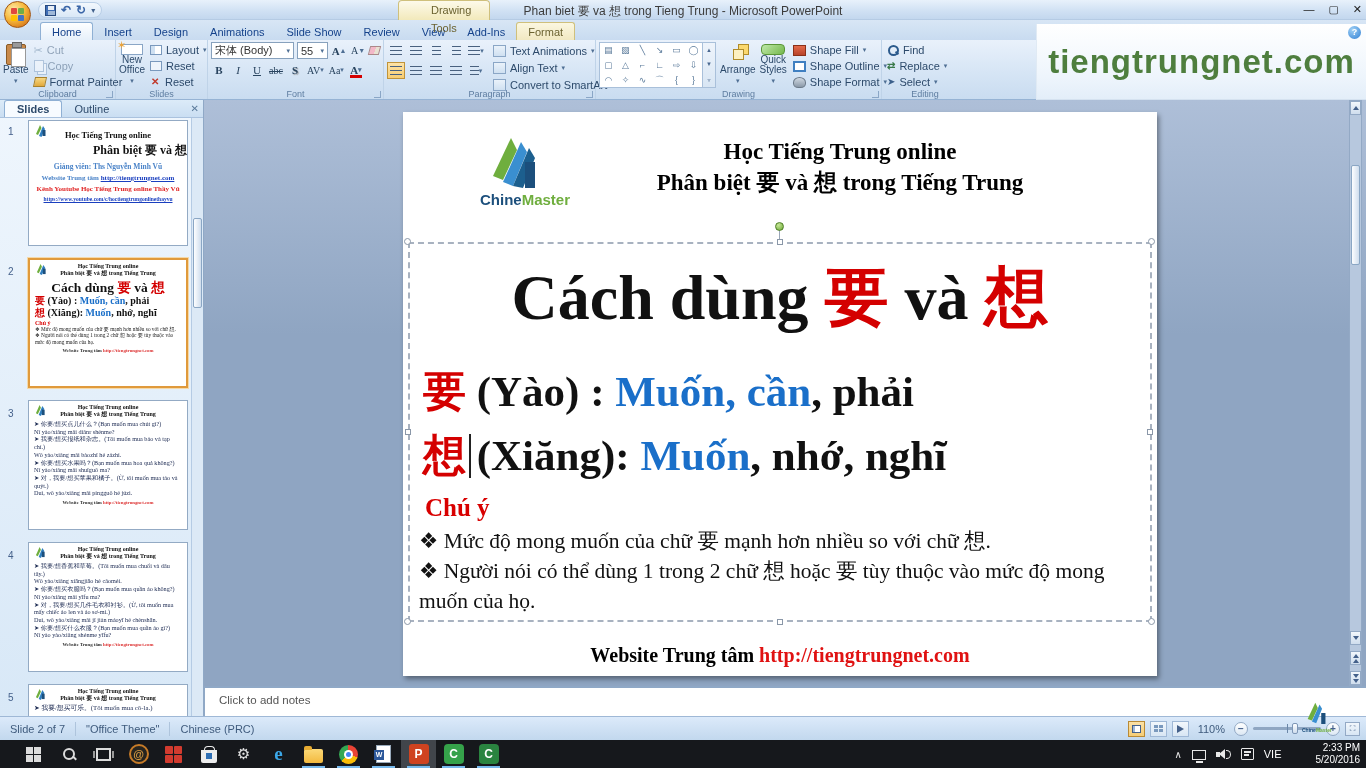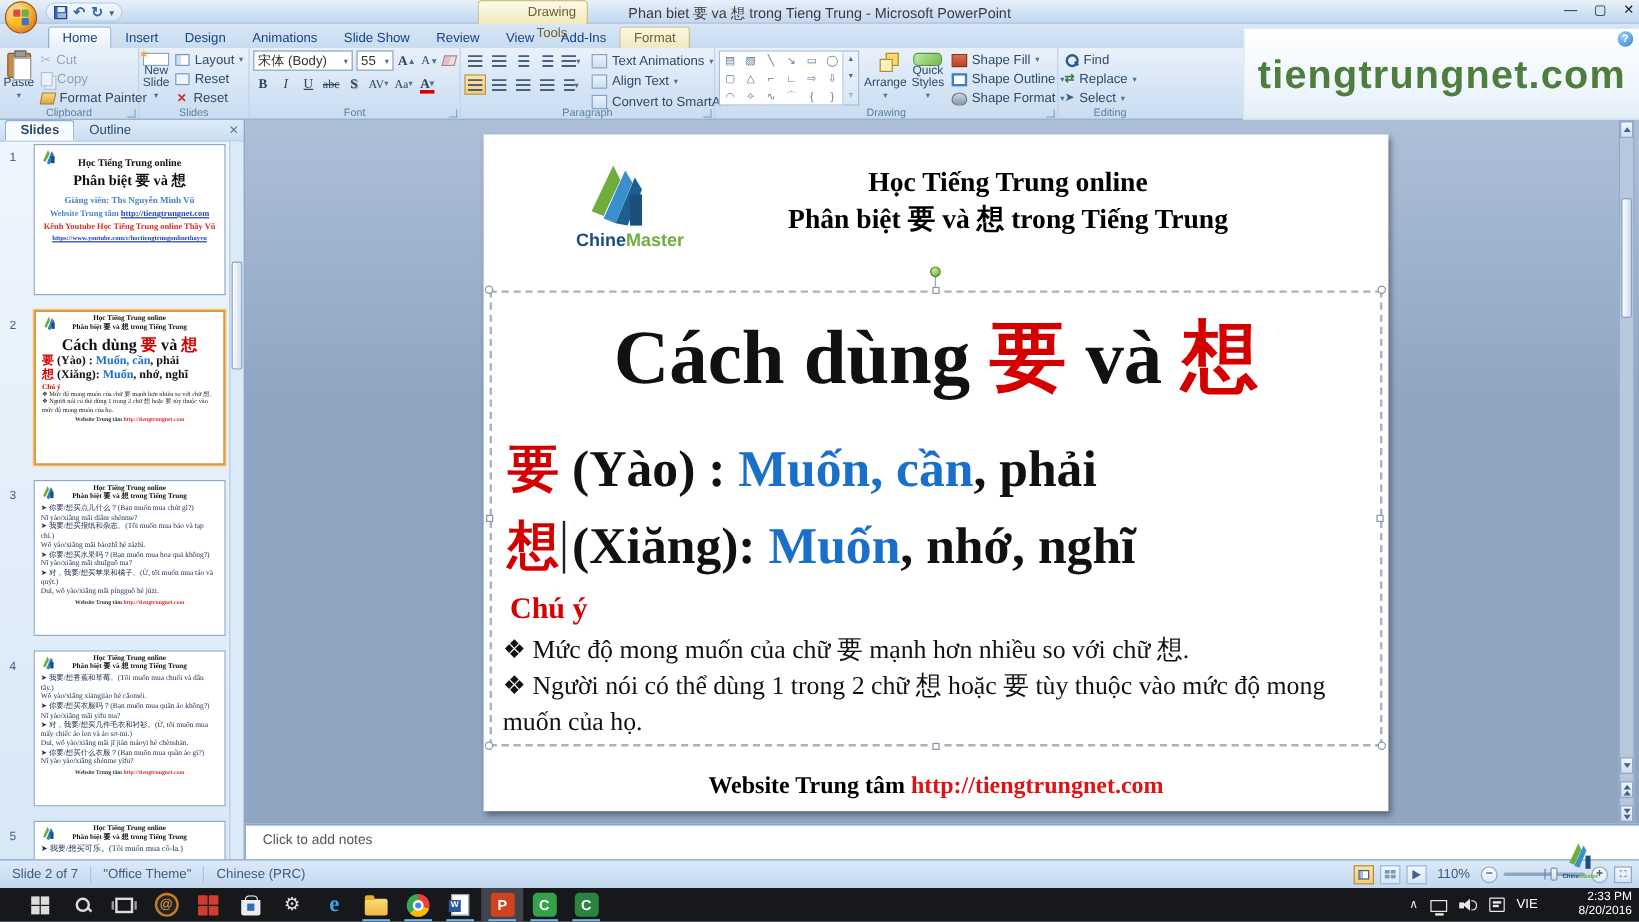--- a/index.html
+++ b/index.html
@@ -17,21 +17,21 @@
 .orb-flower span{border-radius:1px;}
 .qat{position:absolute;left:38px;top:2px;display:flex;align-items:center;gap:5px;height:16px;
  padding:0 6px;background:linear-gradient(#f3f8fd,#d9e8f7);border:1px solid #b9cfe7;border-radius:8px;}
 .qat .glyph{font-size:12px;line-height:12px;color:#3a66a8;font-weight:bold;}
 .floppy{width:11px;height:11px;background:#3e6db5;border:1px solid #27497e;position:relative;}
 .floppy::before{content:"";position:absolute;left:2px;top:0;width:6px;height:4px;background:#e8eef5;}
 .floppy::after{content:"";position:absolute;left:2px;bottom:0;width:7px;height:4px;background:#9fb8d8;}
 .qat-caret{font-size:8px;color:#41618c;}
 .ctx-group{position:absolute;left:398px;top:0;width:92px;height:20px;border:1px solid #cfc07c;border-bottom:none;
  border-radius:4px 4px 0 0;background:linear-gradient(#fdfaea,#f2e9bb);
- text-align:center;line-height:18px;color:#6b6230;font-size:11px;z-index:31;padding-left:32px;}
+ line-height:18px;color:#6b6230;font-size:11px;z-index:31;padding-left:32px;}
 .win-title{position:absolute;left:50%;transform:translateX(-50%);top:3px;font-size:12px;color:#3c3c3c;white-space:nowrap;}
 .win-controls{position:absolute;right:4px;top:1px;display:flex;gap:14px;z-index:45;}
 .win-controls span{font-size:11px;color:#222;line-height:16px;cursor:default;}
 
 
 .tabrow{position:absolute;left:0;top:20px;width:100%;height:20px;
  background:linear-gradient(#d8e6f5,#c8dbf0);z-index:20;display:flex;align-items:flex-end;padding-left:40px;}
 .tab{padding:3px 11px 2px;font-size:11px;color:#15428b;border-radius:3px 3px 0 0;cursor:default;}
 .tab.active{background:linear-gradient(#fdfeff,#e6f0fa);border:1px solid #8fb0d4;border-bottom:none;color:#15428b;}
 .tab.contextual{background:linear-gradient(#fbf7e0,#f1e8c2);border:1px solid #cfc07c;border-bottom:none;color:#6b6230;}
@@ -129,21 +129,21 @@
 .thumb.selected{border:2px solid #e09a3c;box-shadow:0 0 0 1px #f5d9a8;}
 .pscroll{position:absolute;right:0;top:18px;bottom:0;width:12px;background:#dce9f6;border-left:1px solid #b5cbe4;}
 .pscroll .pthumb{position:absolute;left:1px;right:1px;top:100px;height:90px;border:1px solid #8aa6c4;border-radius:2px;
  background:linear-gradient(90deg,#fdfeff,#cfdded);}
 
 .mini-head{position:relative;text-align:center;padding-top:3px;}
 .mini-logo{position:absolute;left:6px;top:3px;}
 .mini-head .h1{font-size:6px;font-weight:bold;line-height:7px;}
 .mini-head .h2{font-size:6px;font-weight:bold;line-height:7px;}
 .t1-l1{font-size:8.5px;font-weight:bold;text-align:center;margin-top:9px;}
-.t1-l2{font-size:12px;font-weight:bold;text-align:center;margin-top:2px;}
+.t1-l2{font-size:12px;font-weight:bold;text-align:right;margin-top:2px;}
 .t1-l3{font-size:7.5px;font-weight:bold;text-align:center;color:#4a83c8;margin-top:3px;}
 .t1-l4{font-size:7px;font-weight:bold;text-align:center;color:#4a83c8;margin-top:3px;}
 .t1-l4 .lnk{color:#1a3fbf;text-decoration:underline;}
 .t1-l5{font-size:7px;font-weight:bold;text-align:center;color:#e02424;margin-top:3px;}
 .t1-l6{font-size:5.5px;font-weight:bold;text-align:center;color:#1a3fbf;text-decoration:underline;margin-top:3px;}
 .t2-title{font-size:13.5px;font-weight:bold;text-align:center;margin-top:3px;line-height:15px;}
 .t2-line{font-size:10px;font-weight:bold;text-align:left;padding-left:5px;line-height:12px;}
 .t2-chuy{font-size:6px;font-weight:bold;color:#d80000;padding-left:5px;margin-top:1px;}
 .t2-b{font-size:5.3px;line-height:6.3px;padding:0 5px;color:#222;}
 .t-footer{font-size:4.8px;text-align:center;margin-top:3px;font-weight:bold;color:#333;}
@@ -333,21 +333,21 @@
         </div>
       </div>
       <div class="rlabel">Clipboard</div>
       <div class="launcher"></div>
     </div>
 
     <div class="rgroup" style="width:92px">
       <div style="display:flex;gap:3px;">
         <div class="bigbtn">
           <span class="i-newslide"></span>
-          <span class="cap"><span>New Slide</span> <span class="caret">▾</span></span>
+          <span class="cap"><span>New Office</span> <span class="caret">▾</span></span>
         </div>
         <div class="scol">
           <div class="sbtn">
             <span class="i-layout"></span>
             <span>Layout</span>
               <span class="caret">▾</span>
           </div>
           <div class="sbtn">
             <span class="i-reset"></span>
             <span>Reset</span>
@@ -846,18 +846,18 @@
     <div class="tb-tray">
       <span class="tray-caret">∧</span>
       <span class="i-net"></span>
       <span class="i-spk">
           <i></i>
         </span>
       <span class="i-ac"></span>
       <span class="tray-lang">VIE</span>
       <div class="tray-clock">
         <div>2:33 PM</div>
-        <div>8/20/2016</div>
+        <div>5/20/2016</div>
       </div>
     </div>
   </div>
 
 </div>
 
 </body></html>

